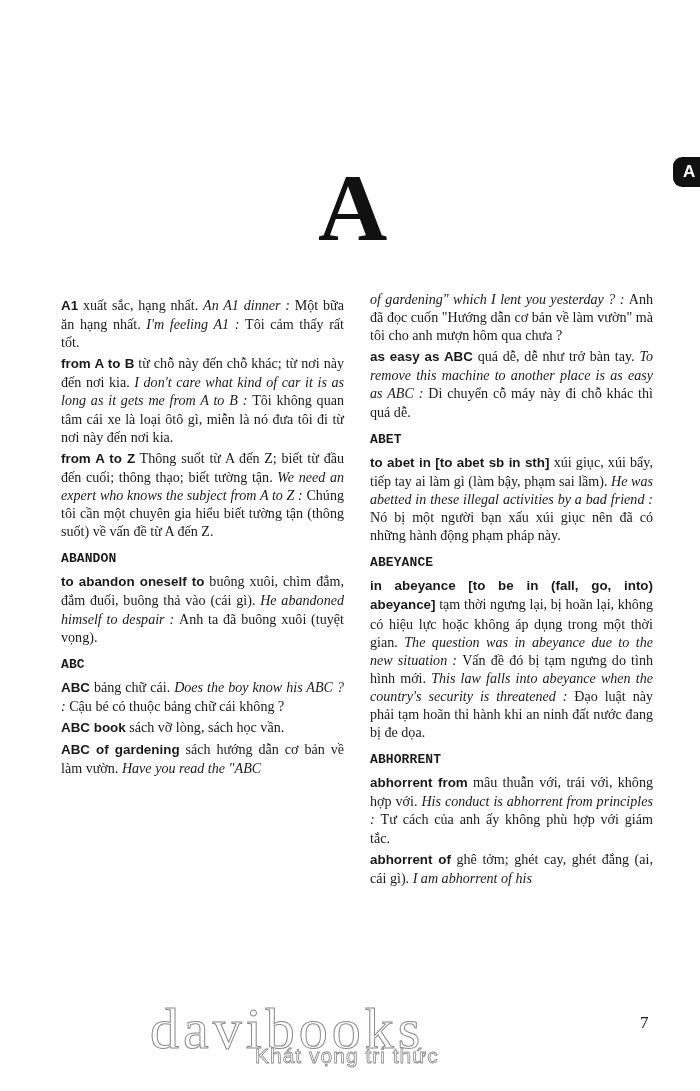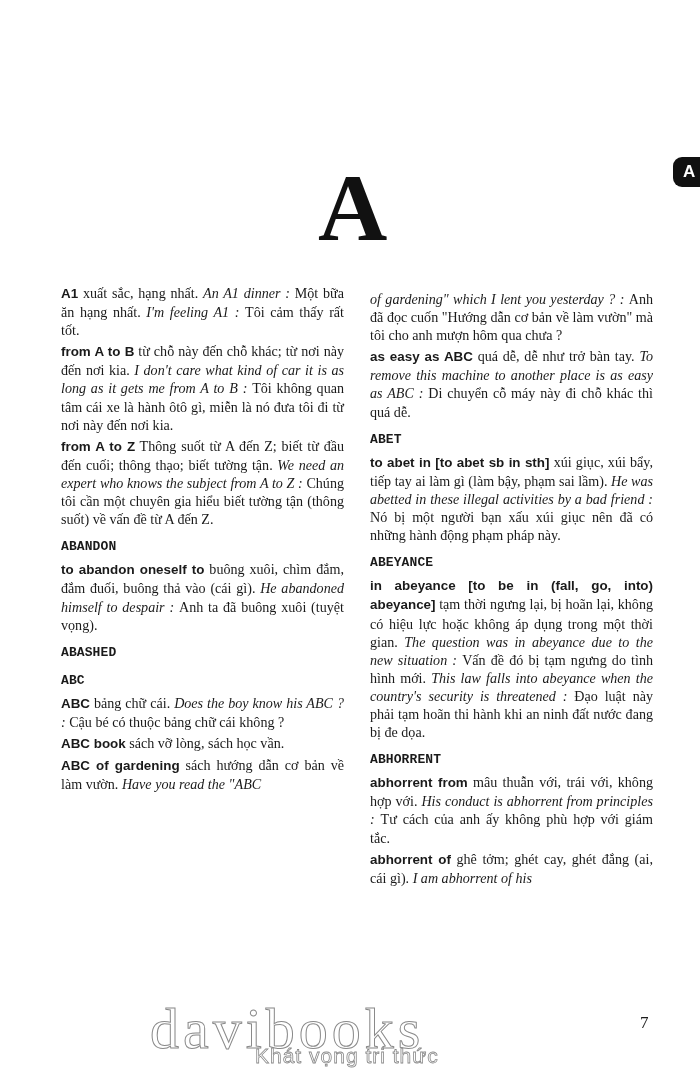--- a/index.html
+++ b/index.html
@@ -10,21 +10,21 @@
   .thumb-tab {
     position: absolute; left: 673px; top: 157px; width: 40px; height: 30px;
     background: #111; border-radius: 9px 0 0 9px; color: #fff;
     font-family: "Liberation Sans", sans-serif; font-weight: bold; font-size: 17px;
     line-height: 30px; padding-left: 10px; box-sizing: border-box;
   }
   .big-letter {
     position: absolute; left: 318px; top: 168px; font-size: 96px; line-height: 80px;
     font-family: "Liberation Serif", serif; font-weight: bold; color: #111; letter-spacing: -2px;
   }
-  .col { position: absolute; top: 284px; width: 283px; font-size: 14.1px; line-height: 18.1px; text-align: justify; }
+  .col { position: absolute; top: 296px; width: 283px; font-size: 14.1px; line-height: 18.1px; text-align: justify; }
   .col.left { left: 61px; }
   .col.right { left: 370px; top: 290px; }
   .entry { margin: 0 0 3px 0; }
   .head { font-family: "Liberation Sans", sans-serif; font-weight: bold; font-size: 13.4px; }
   .ex { font-style: italic; }
   .section {
     font-family: Liberation Mono, monospace; font-weight: bold; font-size: 13px;
     margin: 10px 0 4px 0; letter-spacing: 0.1px;
   }
   .page-number { position: absolute; left: 640px; top: 1013px; font-size: 17px; }
@@ -38,25 +38,24 @@
   }
 </style>
 </head>
 <body>
 
 <div class="thumb-tab">A</div>
 <div class="big-letter">A</div>
 
 <div class="col left" id="col-left">
     <p class="entry"><span class="head">A1</span><span> xuất sắc, hạng nhất. </span><span class="ex">An A1 dinner : </span><span>Một bữa ăn hạng nhất. </span><span class="ex">I'm feeling A1 : </span><span>Tôi cảm thấy rất tốt.</span></p>
-    <p class="entry"><span class="head">from A to B</span><span> từ chỗ này đến chỗ khác; từ nơi này đến nơi kia. </span><span class="ex">I don't care what kind of car it is as long as it gets me from A to B : </span><span>Tôi không quan tâm cái xe là hành ôtô gì, miễn là nó đưa tôi đi từ nơi này đến nơi kia.</span></p>
+    <p class="entry"><span class="head">from A to B</span><span> từ chỗ này đến chỗ khác; từ nơi này đến nơi kia. </span><span class="ex">I don't care what kind of car it is as long as it gets me from A to B : </span><span>Tôi không quan tâm cái xe là loại ôtô gì, miễn là nó đưa tôi đi từ nơi này đến nơi kia.</span></p>
     <p class="entry"><span class="head">from A to Z</span><span> Thông suốt từ A đến Z; biết từ đầu đến cuối; thông thạo; biết tường tận. </span><span class="ex">We need an expert who knows the subject from A to Z : </span><span>Chúng tôi cần một chuyên gia hiểu biết tường tận (thông suốt) về vấn đề từ A đến Z.</span></p>
     <div class="section">ABANDON</div>
     <p class="entry"><span class="head">to abandon oneself to</span><span> buông xuôi, chìm đắm, đắm đuối, buông thả vào (cái gì). </span><span class="ex">He abandoned himself to despair : </span><span>Anh ta đã buông xuôi (tuyệt vọng).</span></p>
-    <div class="section">ABASHED</div>
     <div class="section">ABC</div>
     <p class="entry"><span class="head">ABC</span><span> bảng chữ cái. </span><span class="ex">Does the boy know his ABC ? : </span><span>Cậu bé có thuộc bảng chữ cái không ?</span></p>
     <p class="entry"><span class="head">ABC book</span><span> sách vỡ lòng, sách học vần.</span></p>
     <p class="entry"><span class="head">ABC of gardening</span><span> sách hướng dẫn cơ bản về làm vườn. </span><span class="ex">Have you read the "ABC</span></p>
   </div>
 <div class="col right" id="col-right">
     <p class="entry"><span class="ex">of gardening" which I lent you yesterday ? : </span><span>Anh đã đọc cuốn "Hướng dẫn cơ bản về làm vườn" mà tôi cho anh mượn hôm qua chưa ?</span></p>
     <p class="entry"><span class="head">as easy as ABC</span><span> quá dễ, dễ như trở bàn tay. </span><span class="ex">To remove this machine to another place is as easy as ABC : </span><span>Di chuyển cỗ máy này đi chỗ khác thì quá dễ.</span></p>
     <div class="section">ABET</div>
     <p class="entry"><span class="head">to abet in [to abet sb in sth]</span><span> xúi giục, xúi bẩy, tiếp tay ai làm gì (làm bậy, phạm sai lầm). </span><span class="ex">He was abetted in these illegal activities by a bad friend : </span><span>Nó bị một người bạn xấu xúi giục nên đã có những hành động phạm pháp này.</span></p>

